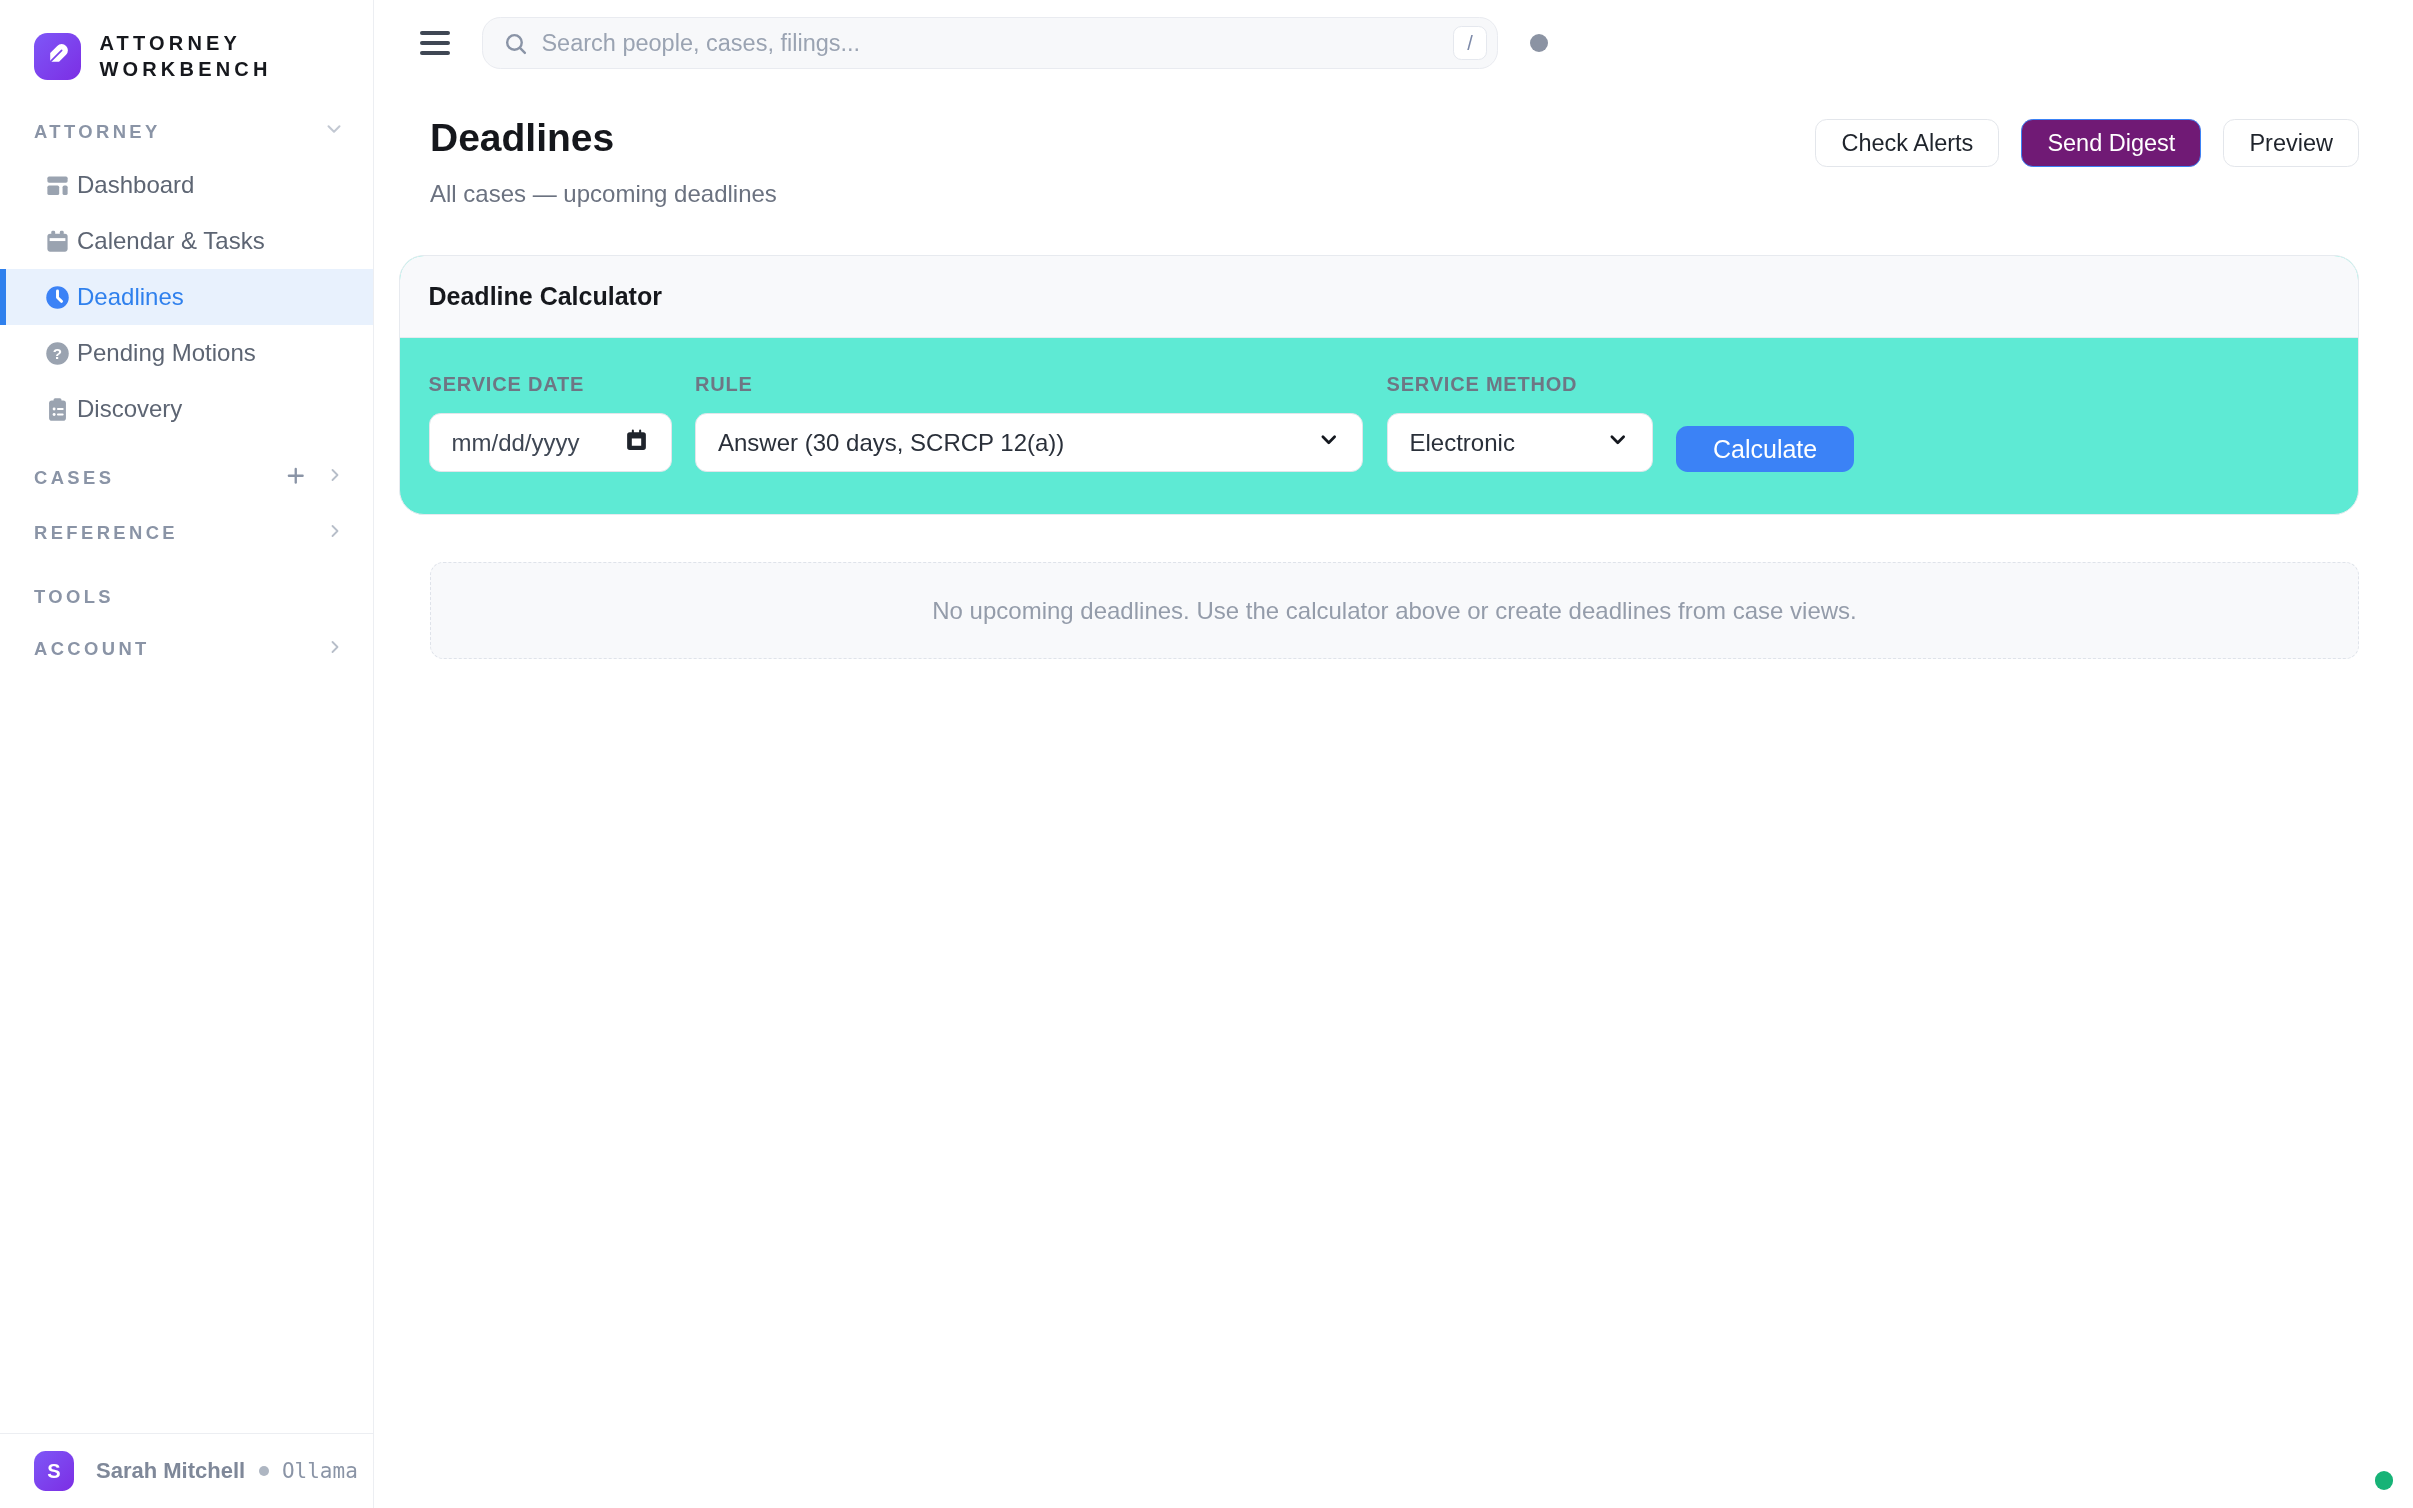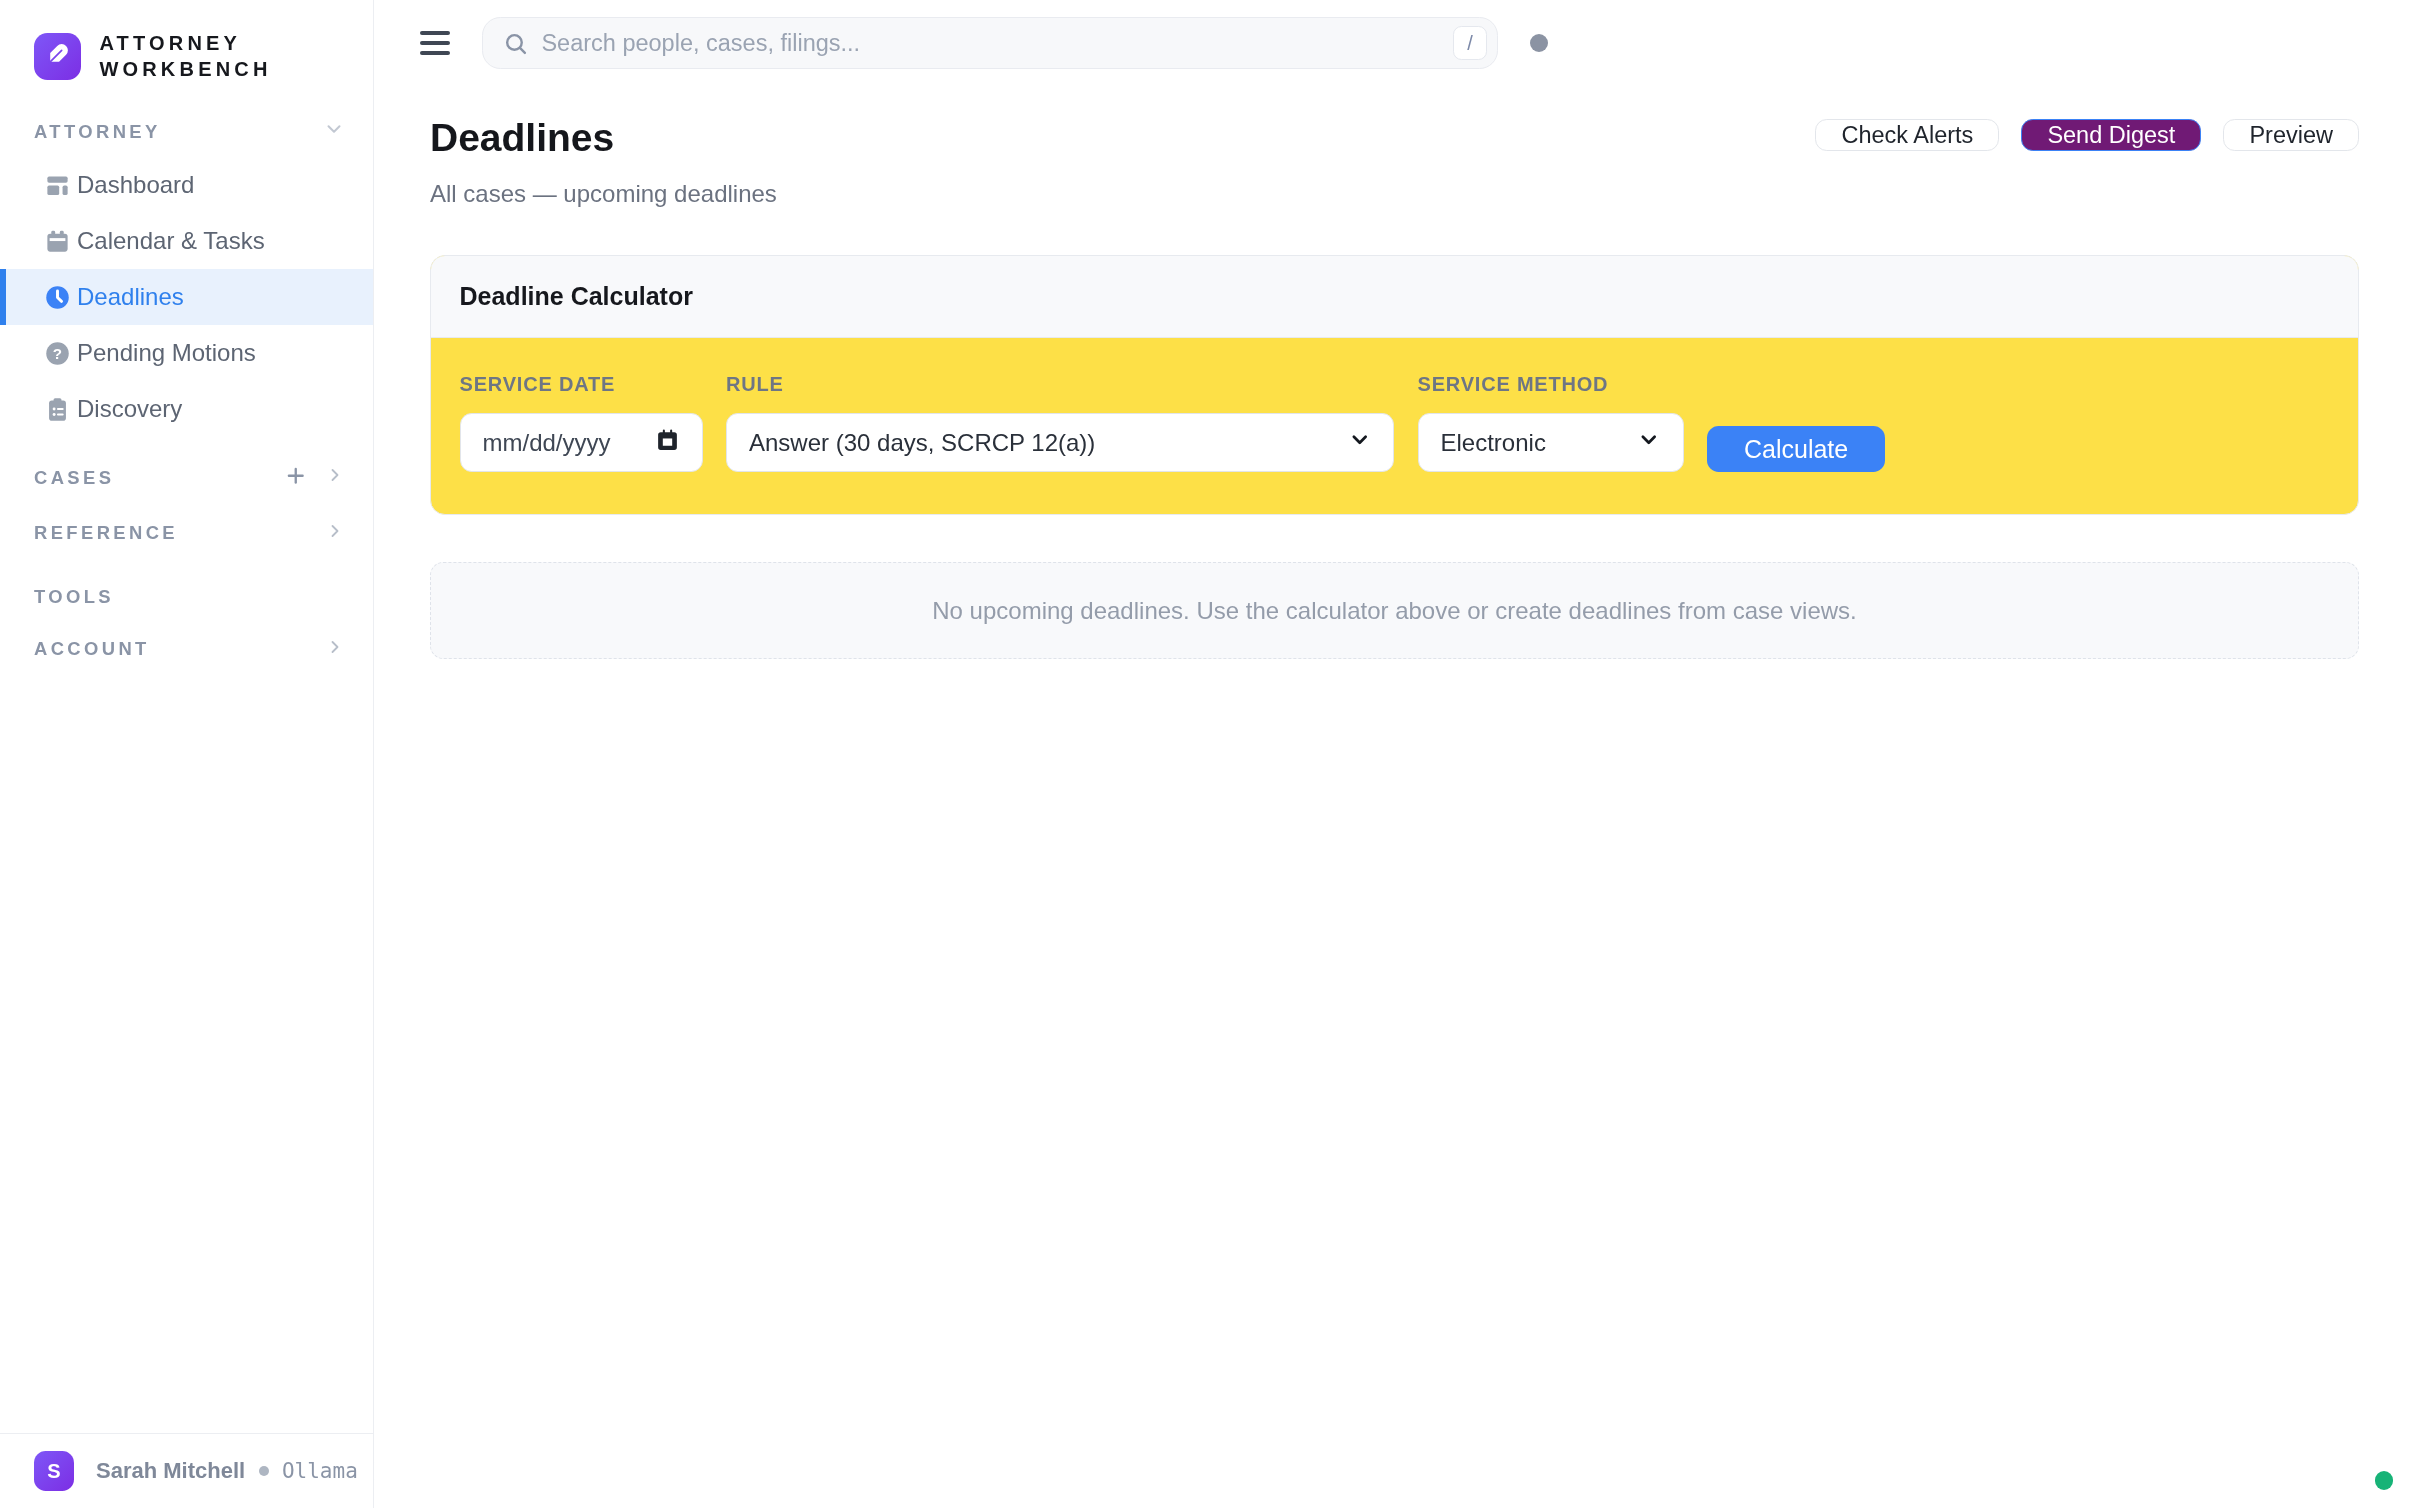--- a/index.html
+++ b/index.html
@@ -63,26 +63,26 @@
     font-family:inherit; font-size:23.5px; color:#3c4350; }
   .search-input::placeholder { color:#9aa3b2; }
   .kbd { width:34px; height:34px; flex:none; background:#fff; border:1.7px solid #e5e8ee; border-radius:8.4px;
     display:flex; align-items:center; justify-content:center; font-size:20px; color:#7c89a8; }
   .topbar-dot { width:18.4px; height:18.4px; border-radius:50%; background:#8b93a3; margin-left:32px; flex:none; }
 
   .page-head { display:flex; justify-content:space-between; align-items:flex-start; padding:47px 54px 0 55px; }
   .page-title { font-size:39px; font-weight:800; color:#15171c; }
   .page-subtitle { margin-top:20px; font-size:24px; color:#6b7280; }
   .head-actions { display:flex; gap:22px; margin-top:3.4px; }
-  .btn { height:32px; padding:0 25px; border-radius:11.7px; font-size:23.5px; font-family:inherit;
+  .btn { height:48px; padding:0 25px; border-radius:11.7px; font-size:23.5px; font-family:inherit;
     display:flex; align-items:center; cursor:pointer; white-space:nowrap; }
   .btn-outline { background:#fff; border:1.7px solid #e3e6eb; color:#1f242c; }
   .btn-primary { background:#701a75; border:1.7px solid #3b82f6; color:#fff; }
 
-  .calc-card { margin:47px 54px 0 55px; border:1.7px solid #e7eaef; border-radius:15px; overflow:hidden; background:#fde047; }
+  .calc-card { margin:47px 54px 0 24px; border:1.7px solid #e7eaef; border-radius:25px; overflow:hidden; background:#5eead4; }
   .calc-head { background:#f8f9fb; border-bottom:1.7px solid #e7eaef; padding:26px 28.5px; }
   .calc-title { font-size:25px; font-weight:700; color:#16181d; }
   .calc-body { padding:35px 28.5px 42px; display:flex; gap:23.5px; align-items:flex-end; }
   .fgroup { display:flex; flex-direction:column; }
   .flabel { font-size:20px; font-weight:600; color:#6e7684; letter-spacing:0.8px; margin-bottom:17px; }
   .control { height:59px; border:1.7px solid #e2e5ea; border-radius:11.7px; background:#fff;
     display:flex; align-items:center; font-size:24px; color:#2a303a; padding:0 22px; cursor:pointer; }
   .date-control { width:243px; color:#3f4754; }
   .rule-control { width:668px; }
   .method-control { width:266px;gap:8px; }

